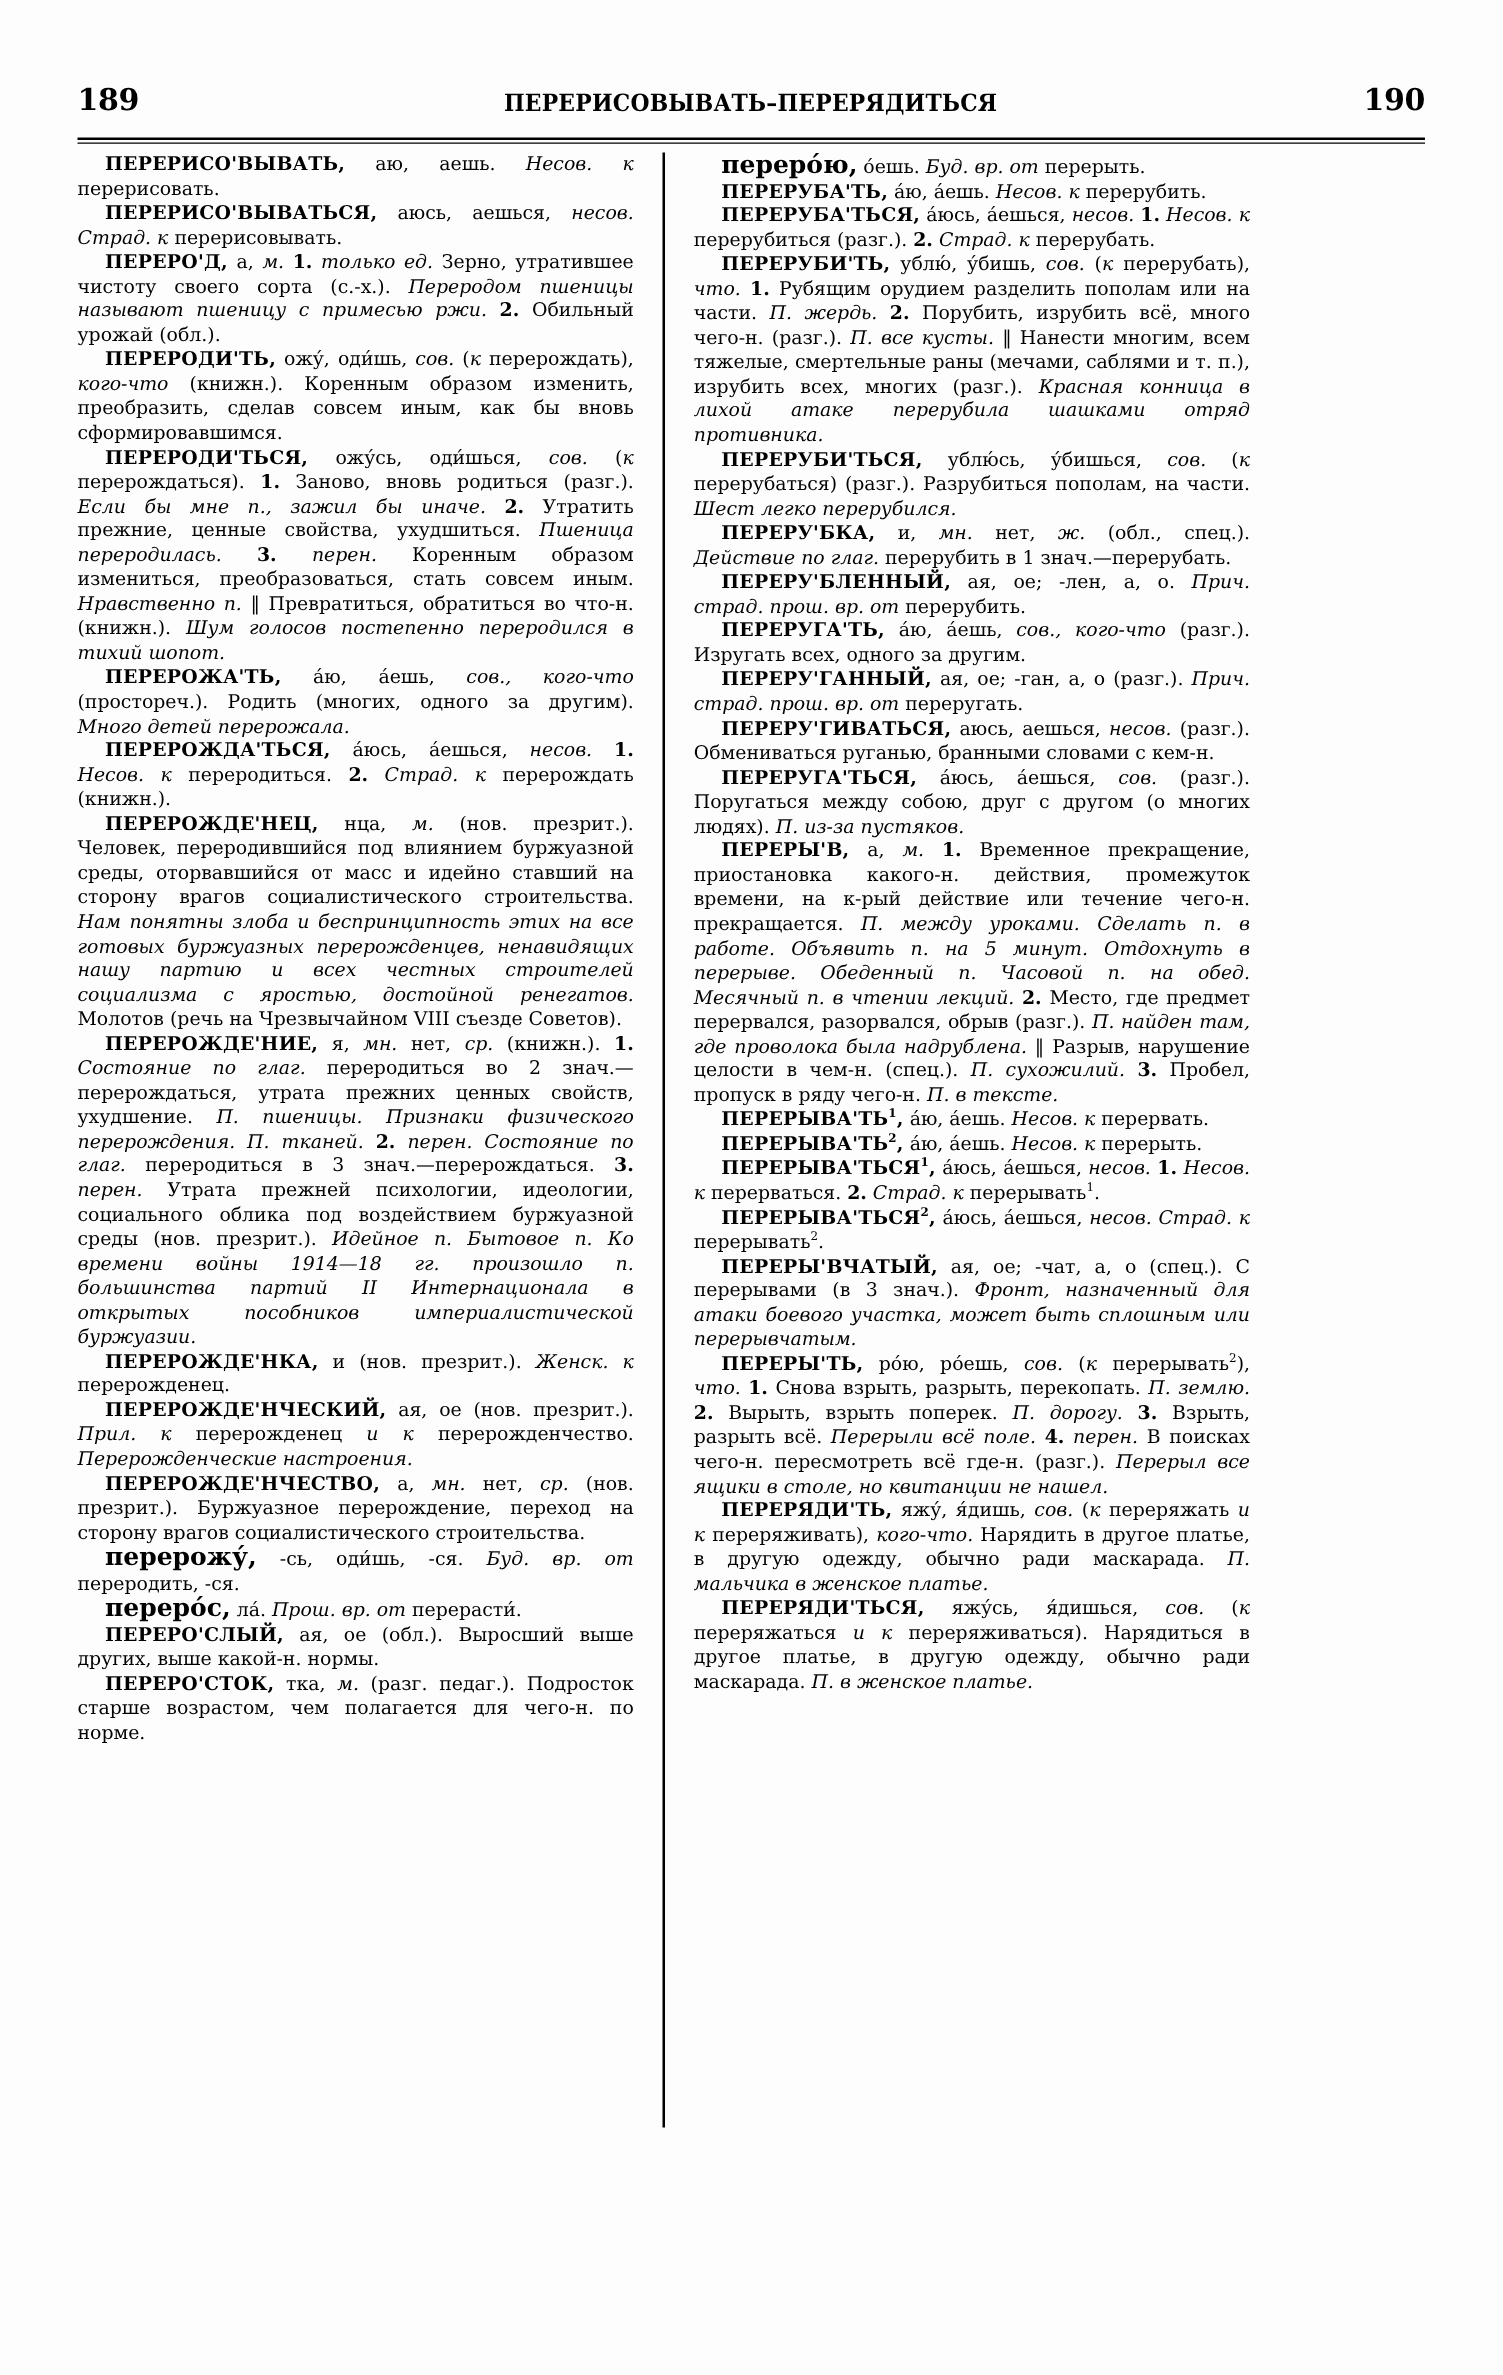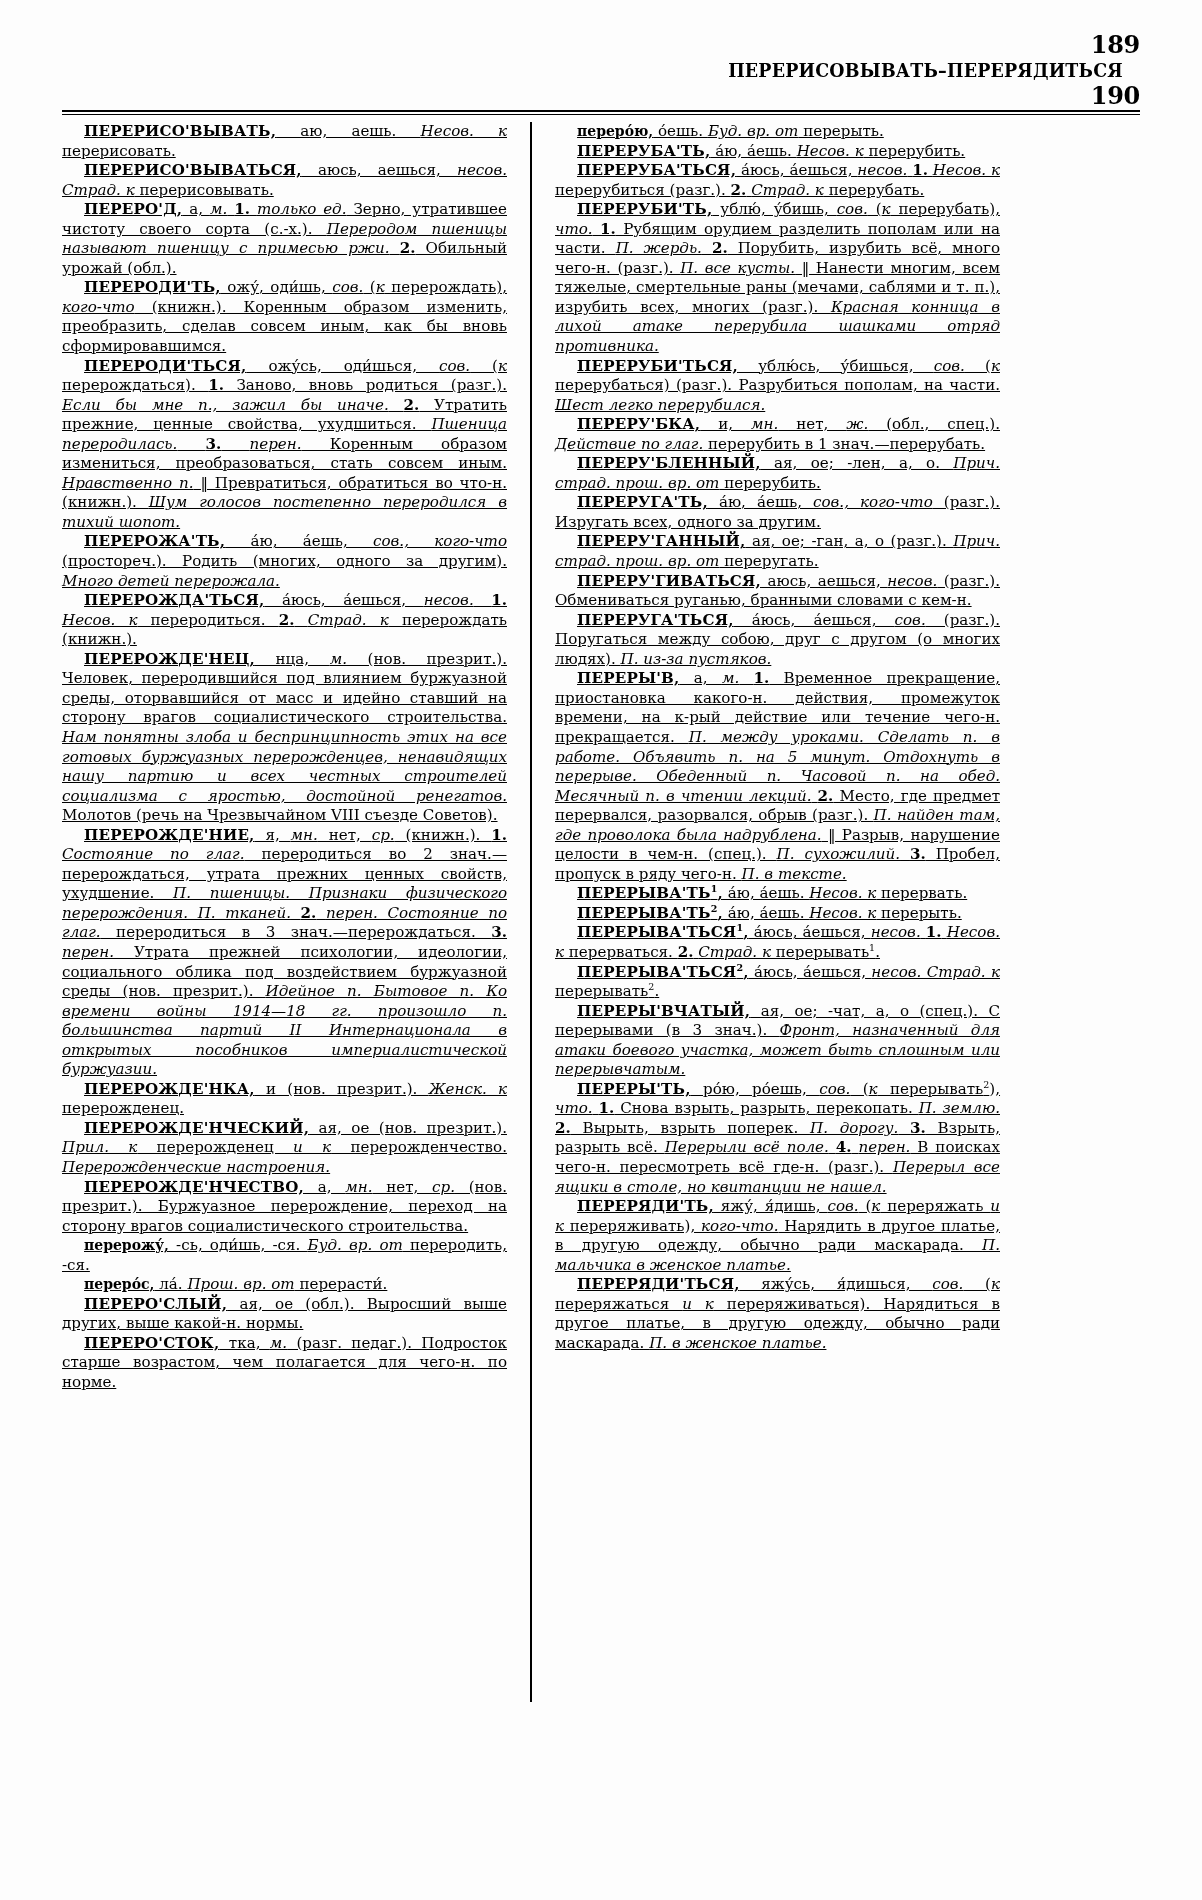--- a/index.html
+++ b/index.html
@@ -20,28 +20,27 @@
     left: 0; top: 0;
     width: 1202px;
     height: 1900px;
     background: #fdfdfd;
   }
 
   
   .running-head {
     position: absolute;
     left: 62px;
-    top: 70px;
+    top: 54px;
     width: 1078px;
     height: 40px;
     display: flex;
     align-items: flex-end;
-    justify-content: flex-end;
+    justify-content: space-between;
     font-family: "DejaVu Serif", "Liberation Serif", serif;
-    flex-direction: column;
   }
   .folio {
     font-size: 24px;
     font-weight: bold;
     letter-spacing: -0.3px;
   }
   .head-title {
     font-size: 19px;
     font-weight: bold;
     letter-spacing: 0.2px;
@@ -61,21 +60,20 @@
 
   
   .columns {
     position: absolute;
     left: 62px;
     top: 122px;
     width: 1078px;
     height: 1680px;
     display: flex;
     gap: 0;
-    text-decoration: underline;
   }
   .col {
     width: 445px;
     font-size: 15.1px;
     line-height: 19.55px;
     text-align: justify;
     text-justify: inter-word;
     hyphens: manual;
   }
   .col-left { padding-right: 12px; }
@@ -96,21 +94,21 @@
     padding: 0;
     text-indent: 22px;
   }
 
   .hw {
     font-weight: bold;
     letter-spacing: 0.2px;
   }
   .hw-sm {
     font-weight: bold;
-    font-size: 14px;
+    font-size: 20px;
   }
   i, .it { font-style: italic; }
   sup { font-size: 9.5px; vertical-align: super; line-height: 0; }
 </style>
 </head>
 <body>
 
 <div class="page">
 
   <div class="running-head">

